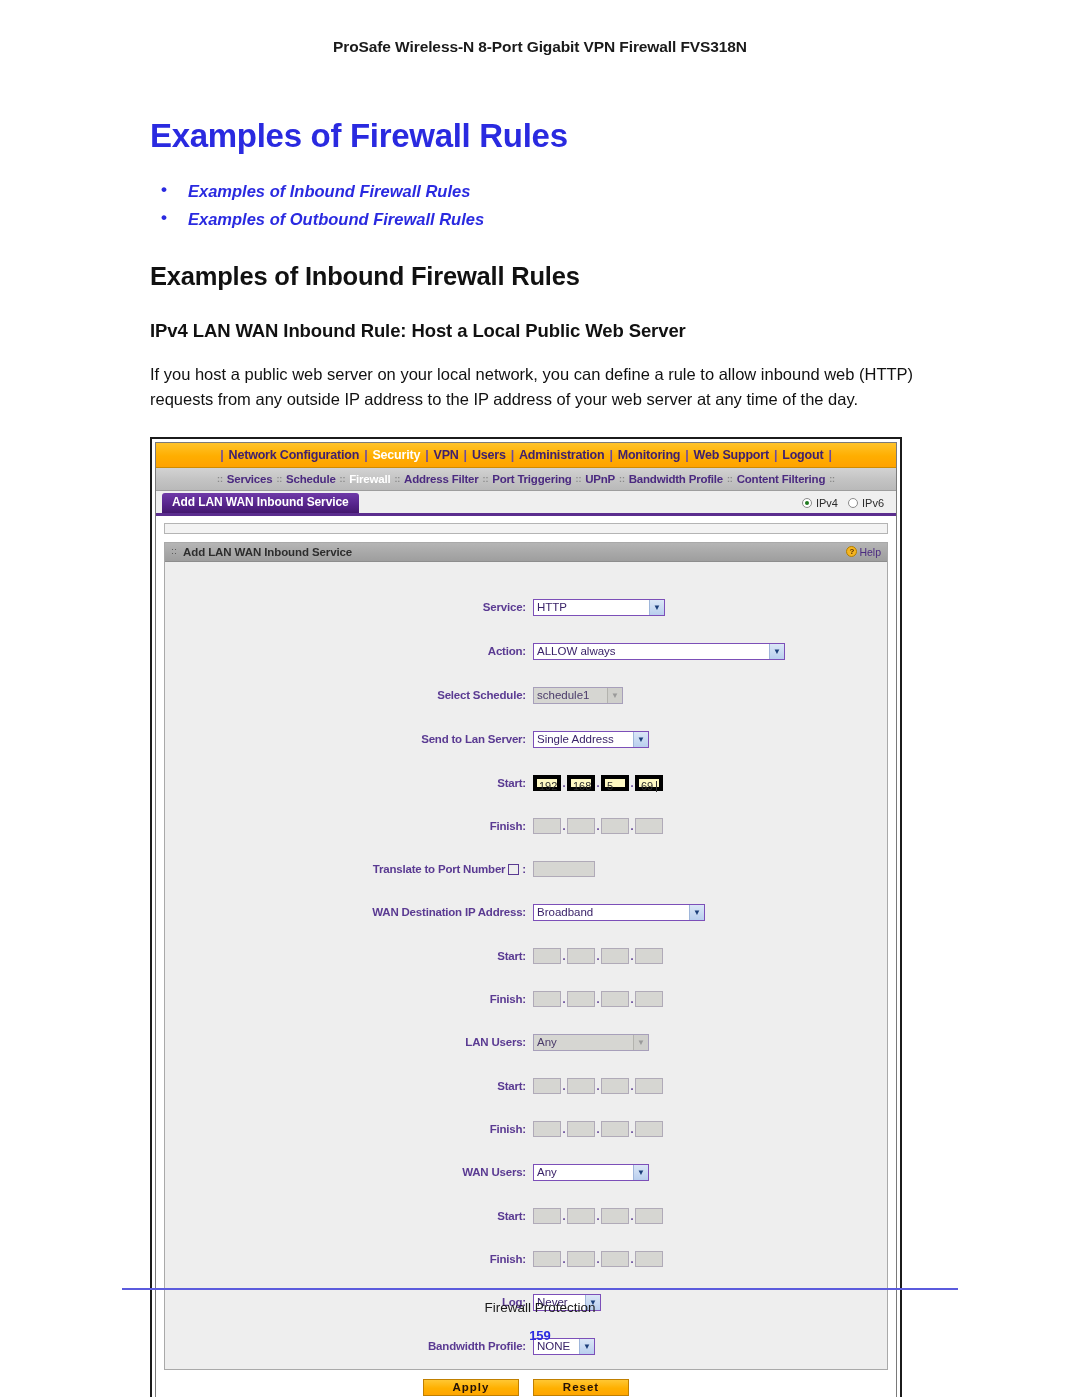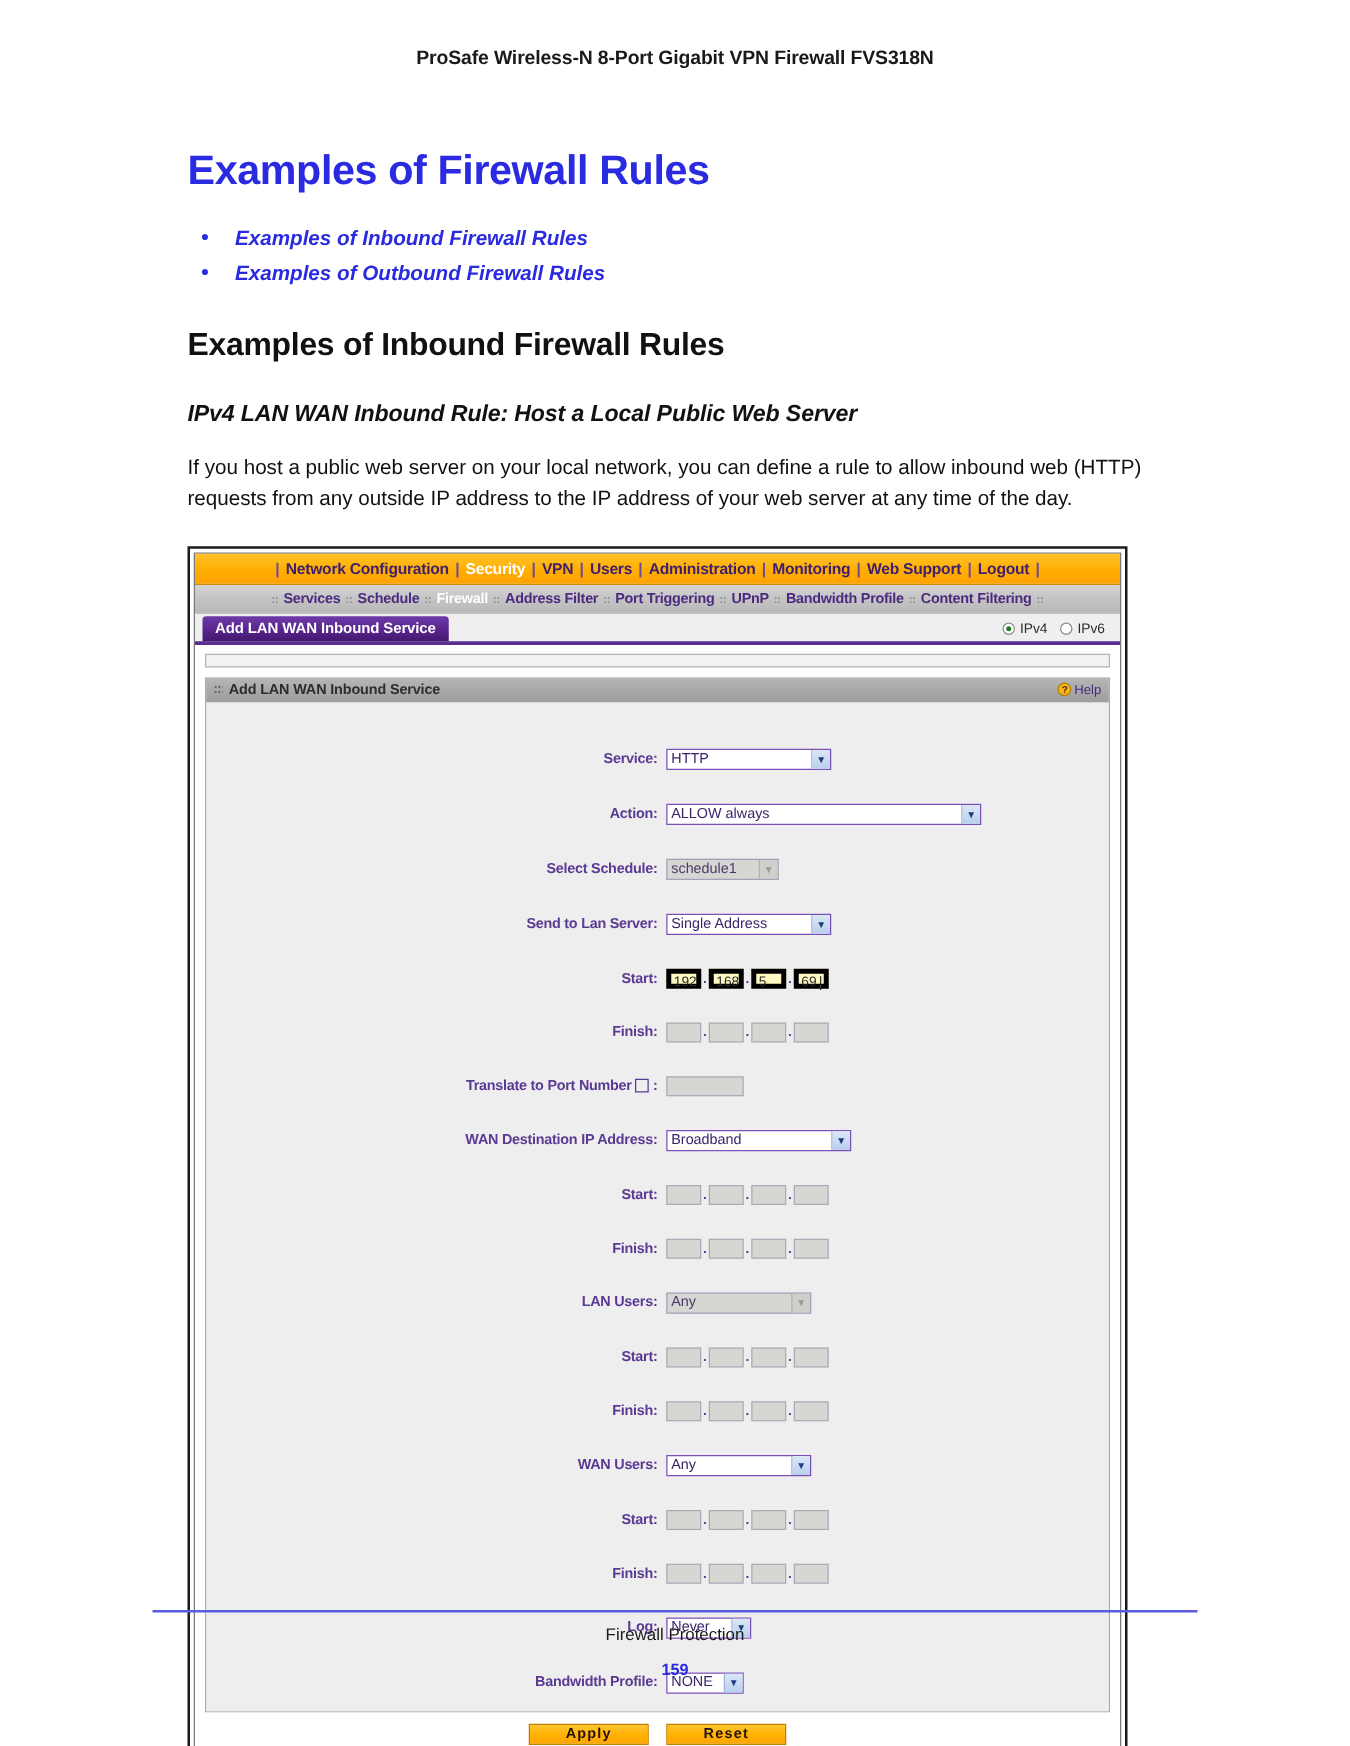--- a/index.html
+++ b/index.html
@@ -72,21 +72,20 @@
     font-size: 25.5px;
     font-weight: bold;
     color: #111;
     letter-spacing: -0.2px;
   }
 
   h3.subsec-title {
     margin: 29px 0 0 0;
     font-size: 18.5px;
     font-weight: bold;
-    font-style: italic;
     color: #111;
     letter-spacing: -0.1px;
   }
 
   p.body-text {
     margin: 20px 0 0 0;
     font-size: 16.5px;
     line-height: 1.47;
     color: #111;
   }
@@ -313,22 +312,22 @@
   .selbox.dis .arrow {
     background: #cfcfcb;
     border-left: 1px solid #b3b3ae;
     color: #9a9a9a;
   }
   .selbox .txt { padding-right: 2px; white-space: nowrap; }
 
   .w-http   { width: 132px; }
   .w-allow  { width: 252px; gap: 44px; }
   .w-sched  { width: 90px; }
-  .w-single { width: 132px; }
-  .w-broad  { width: 148px; }
+  .w-single { width: 116px; }
+  .w-broad  { width: 172px; }
   .w-any    { width: 116px; }
   .w-never  { width: 68px; }
   .w-none   { width: 62px; }
 
   
   .ipgrp { display: flex; align-items: center; }
   .oct {
     width: 28px; height: 16px;
     border: 4px solid #000000;
     background: #fef9c3;

